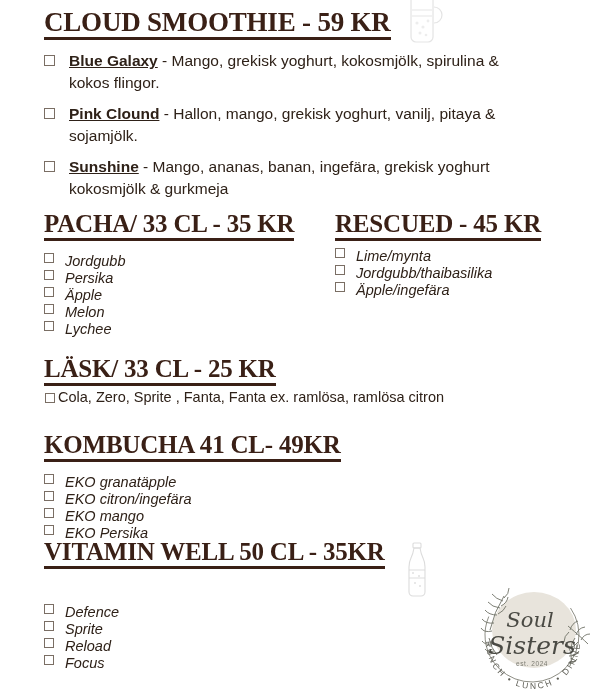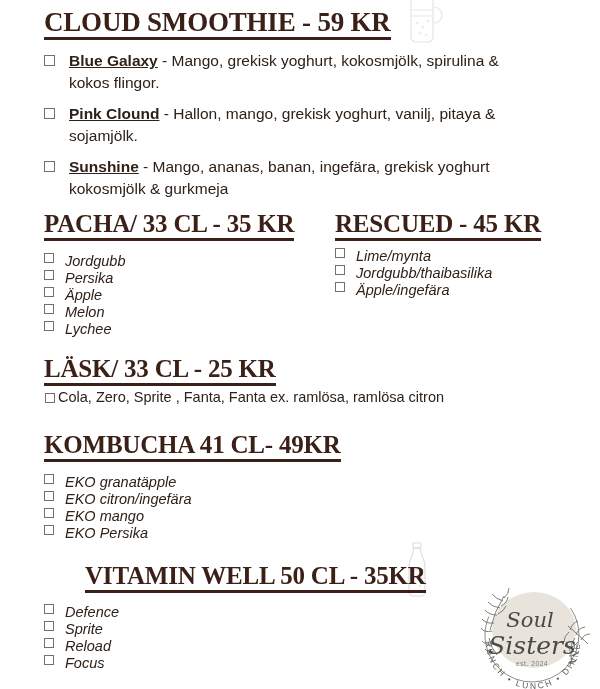--- a/index.html
+++ b/index.html
@@ -242,21 +242,21 @@
       </g>
       <g fill="#d2d2d2">
         <rect x="9" y="30" width="2" height="2"></rect>
           <rect x="15" y="33" width="2" height="2"></rect>
         <rect x="11" y="40" width="2" height="2"></rect>
           <rect x="16" y="43" width="2" height="2"></rect>
       </g>
     </svg>
   </div>
 
-  <div class="sec-head h-mid" style="position:absolute; left:44px; top:563px;margin-left:41px;">VITAMIN WELL 50 CL - 35KR</div>
+  <div class="sec-head h-mid" style="position:absolute; left:44px; top:539px;">VITAMIN WELL 50 CL - 35KR</div>
 
   <div class="tight-list" style="left:44px; top:604px;">
     <div class="tl-row">
       <span class="cb"></span>
       <span class="tl-label">Defence</span>
     </div>
     <div class="tl-row">
       <span class="cb"></span>
       <span class="tl-label">Sprite</span>
     </div>

